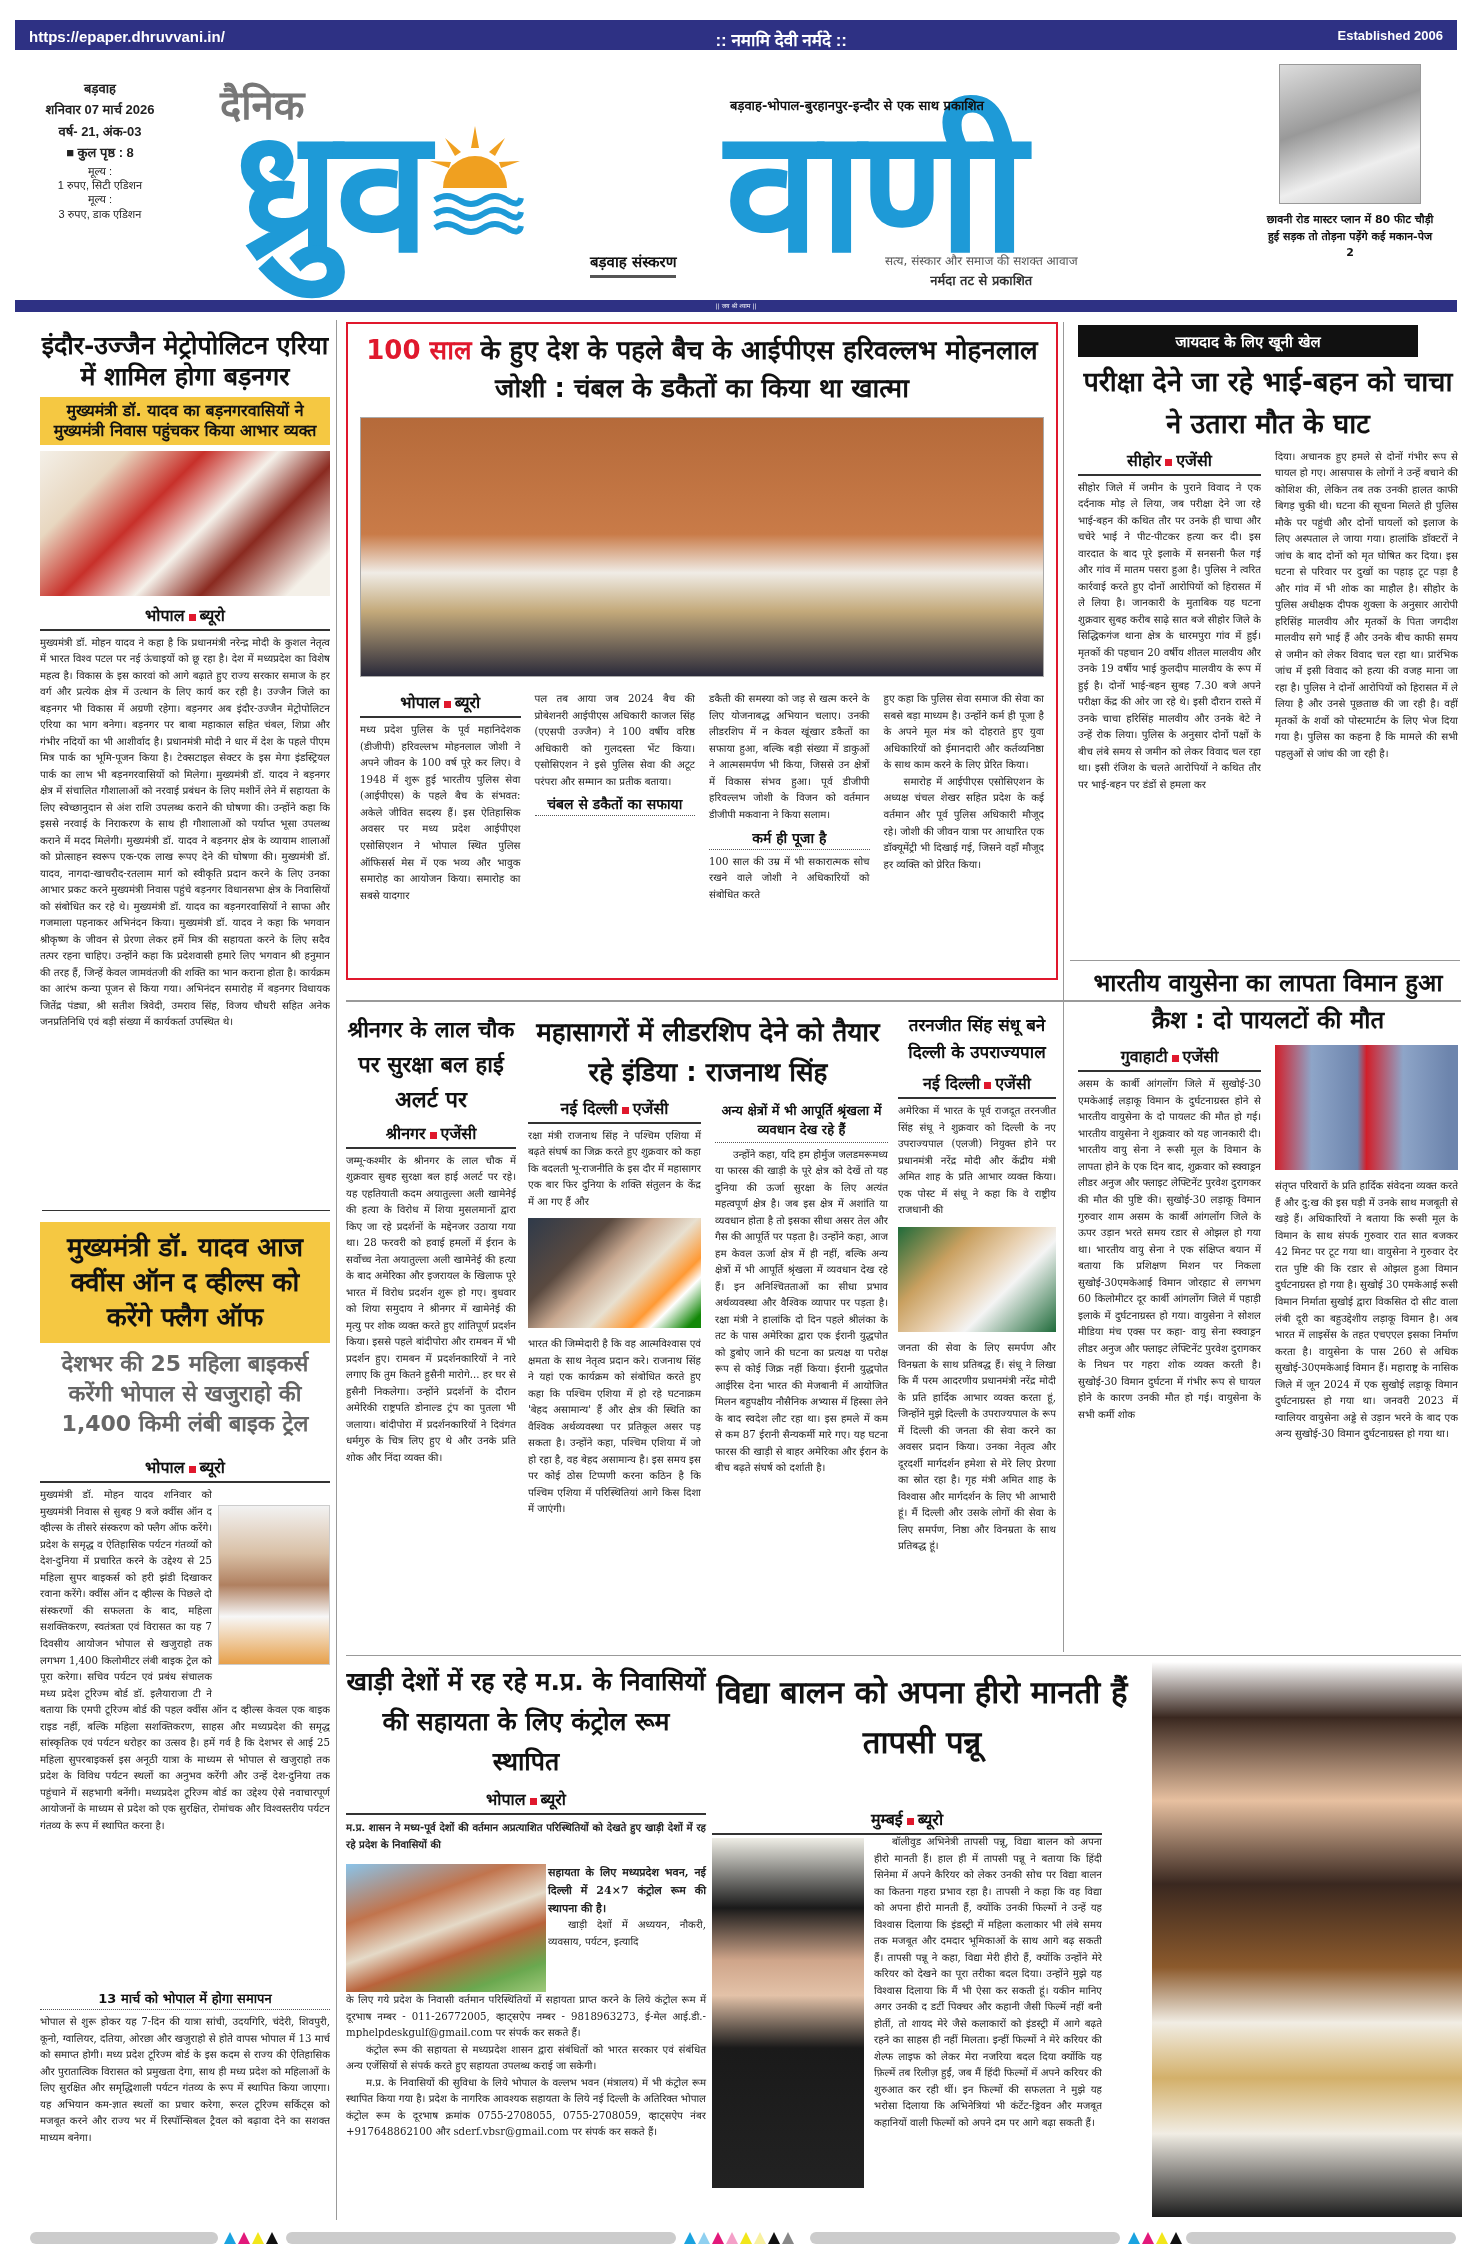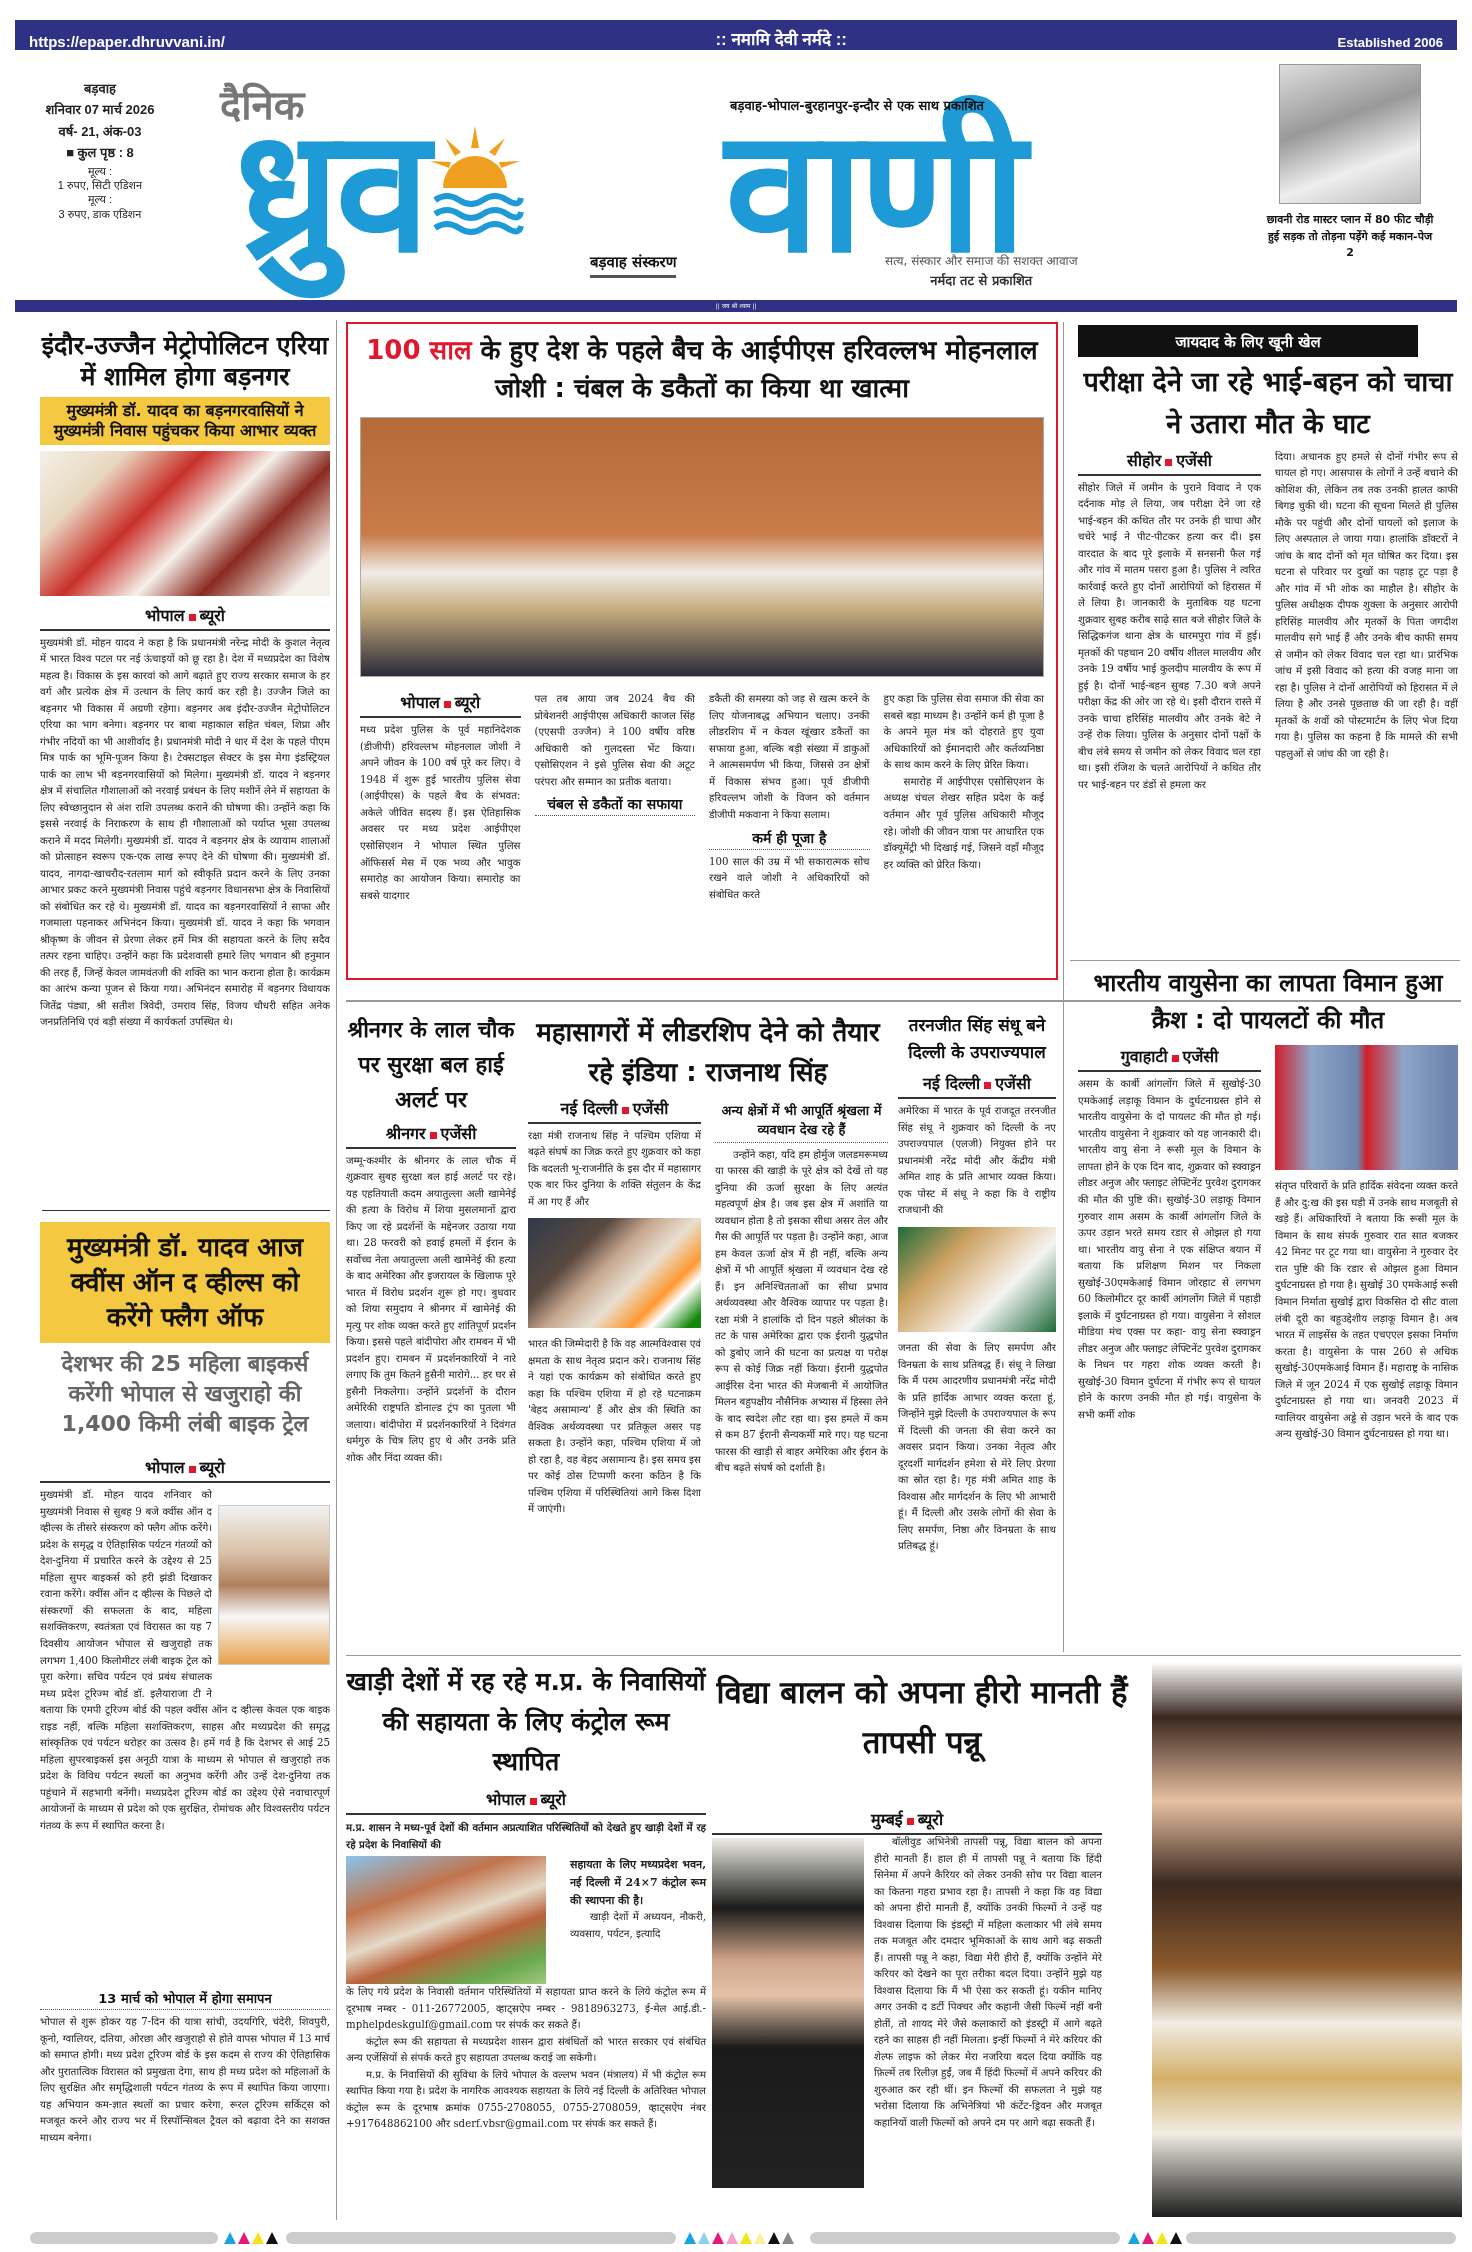--- a/index.html
+++ b/index.html
@@ -1,18 +1,18 @@
 <!DOCTYPE html>
 <html><head>
 <meta charset="utf-8">
 <style>
 *{box-sizing:border-box;margin:0;padding:0}
 body{width:1472px;height:2252px;background:#fff;font-family:"DejaVu Sans","Liberation Sans",sans-serif;color:#111;position:relative;overflow:hidden}
 .abs{position:absolute}
-.topbar{left:15px;top:20px;width:1442px;height:30px;background:#2e3184;color:#fff;display:flex;align-items:flex-end;justify-content:space-between;padding:0 14px;font-family:"Liberation Sans",sans-serif;font-weight:bold}
+.topbar{left:15px;top:20px;width:1442px;height:30px;background:#2e3184;color:#fff;display:flex;align-items:flex-start;justify-content:space-between;padding:8px 14px;font-family:"Liberation Sans",sans-serif;font-weight:bold}
 .topbar .url{font-size:15px}
 .topbar .motto{font-size:17px}
 .topbar .est{font-size:13px}
 .masthead{left:15px;top:56px;width:1442px;height:240px}
 .leftinfo{position:absolute;left:20px;top:22px;width:130px;text-align:center;font-family:"Liberation Sans",sans-serif;font-size:13px;line-height:1.65;font-weight:bold;color:#222}
 .leftinfo .small{font-size:11px;font-weight:normal;line-height:1.3}
 .logo-dainik{position:absolute;left:205px;top:20px;font-size:40px;font-weight:bold;color:#777}
 .logo-main{position:absolute;left:220px;top:50px;font-size:170px;font-weight:bold;color:#1e9ad7;letter-spacing:-4px;line-height:1}
 .logo-main .w2{position:absolute;left:490px;top:0;white-space:nowrap}
 .sun{position:absolute;left:410px;top:70px;width:100px;height:110px}
@@ -210,21 +210,21 @@
     </div>
   </div>
 </div>
 
 <div class="hline" style="left:346px;top:1655px;width:1115px;height:1px;background:#999"></div>
 
 <div class="abs" style="left:346px;top:1662px;width:360px">
   <div class="hl" style="font-size:25px;line-height:1.6">खाड़ी देशों में रह रहे म.प्र. के निवासियों की सहायता के लिए कंट्रोल रूम स्थापित</div>
   <div class="byline" style="margin-top:6px"><span>भोपाल</span><span class="sq"></span><span>ब्यूरो</span></div>
   <div class="body" style="font-weight:bold">म.प्र. शासन ने मध्य-पूर्व देशों की वर्तमान अप्रत्याशित परिस्थितियों को देखते हुए खाड़ी देशों में रह रहे प्रदेश के निवासियों की</div>
-  <div style="display:flex;gap:24px;margin-top:4px">
+  <div style="display:flex;gap:2px;margin-top:12px">
     <div class="photo" style="width:200px;height:128px;flex:none;background:linear-gradient(160deg,#8ac4ea 0%,#c1744d 30%,#e5dac8 50%,#b9633b 65%,#6aa84f 85%,#9fc97a 100%)"></div>
     <div>
       <div class="body" style="font-weight:bold;font-size:11px">सहायता के लिए मध्यप्रदेश भवन, नई दिल्ली में 24×7 कंट्रोल रूम की स्थापना की है।</div>
       <div class="body" style="text-indent:20px">खाड़ी देशों में अध्ययन, नौकरी, व्यवसाय, पर्यटन, इत्यादि</div>
     </div>
   </div>
   <div class="body">के लिए गये प्रदेश के निवासी वर्तमान परिस्थितियों में सहायता प्राप्त करने के लिये कंट्रोल रूम में दूरभाष नम्बर - 011-26772005, व्हाट्सऐप नम्बर - 9818963273, ई-मेल आई.डी.- mphelpdeskgulf@gmail.com पर संपर्क कर सकते हैं।</div>
   <div class="body" style="text-indent:20px">कंट्रोल रूम की सहायता से मध्यप्रदेश शासन द्वारा संबंधितों को भारत सरकार एवं संबंधित अन्य एजेंसियों से संपर्क करते हुए सहायता उपलब्ध कराई जा सकेगी।</div>
   <div class="body" style="text-indent:20px">म.प्र. के निवासियों की सुविधा के लिये भोपाल के वल्लभ भवन (मंत्रालय) में भी कंट्रोल रूम स्थापित किया गया है। प्रदेश के नागरिक आवश्यक सहायता के लिये नई दिल्ली के अतिरिक्त भोपाल कंट्रोल रूम के दूरभाष क्रमांक 0755-2708055, 0755-2708059, व्हाट्सऐप नंबर +917648862100 और sderf.vbsr@gmail.com पर संपर्क कर सकते हैं।</div>
 </div>

